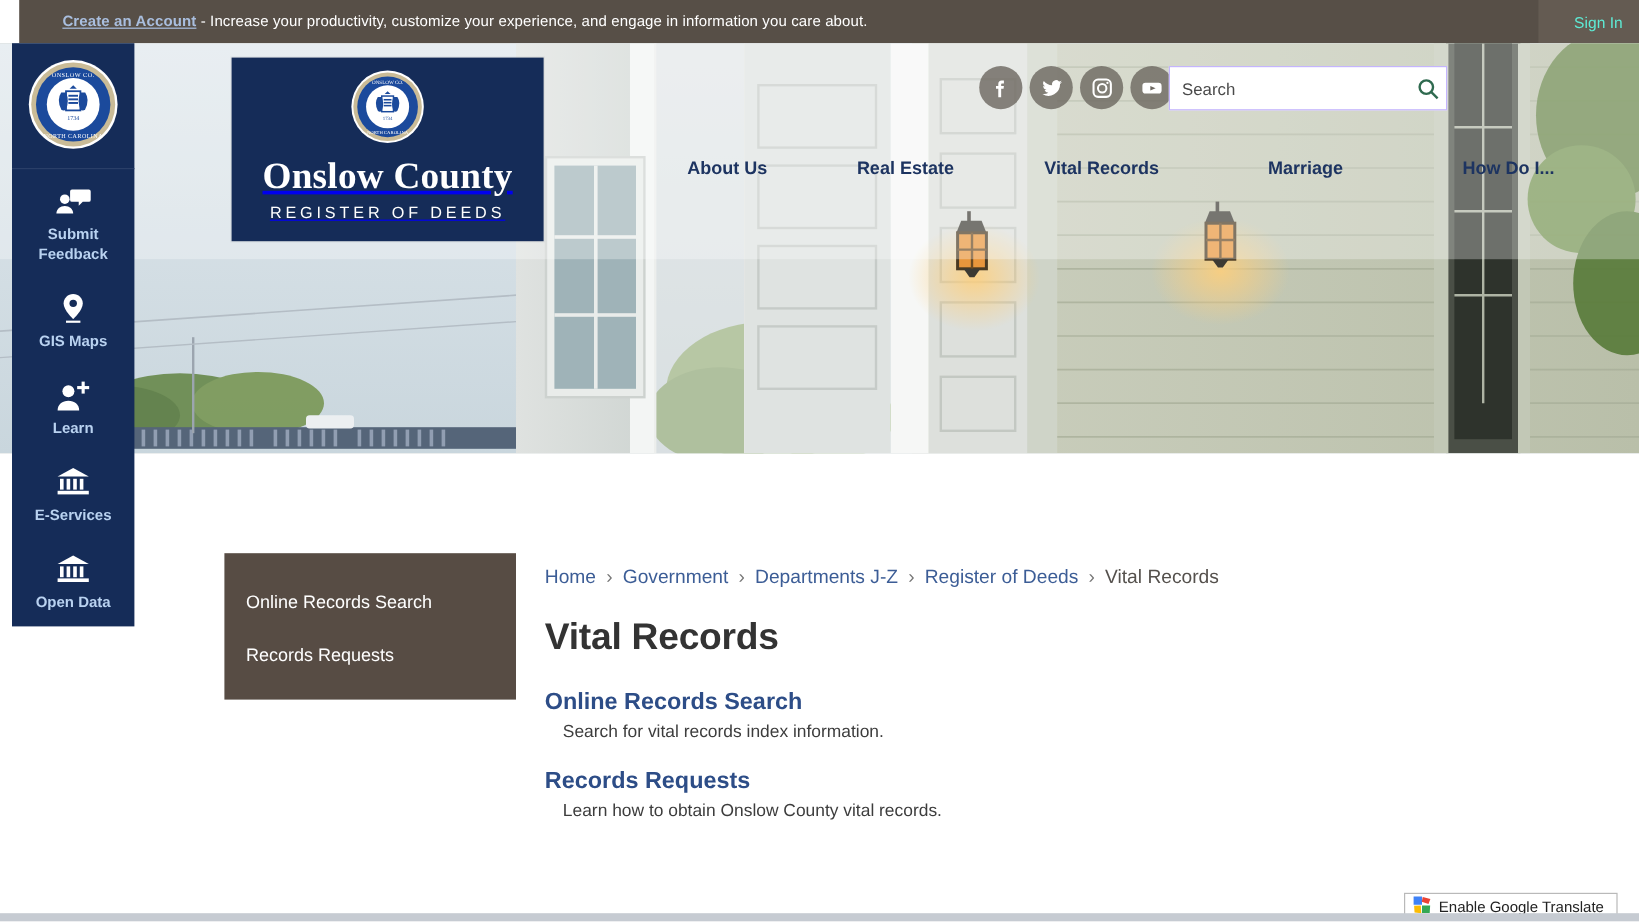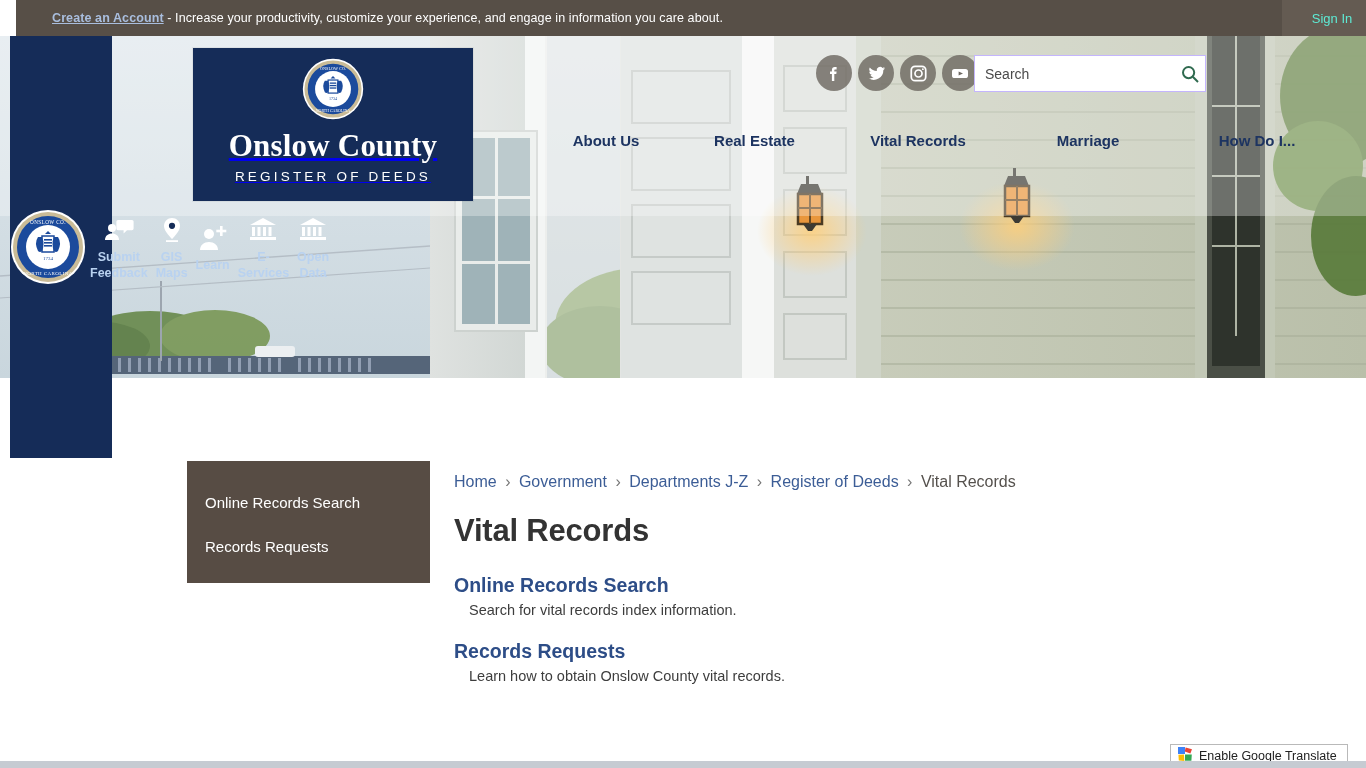--- a/index.html
+++ b/index.html
@@ -31,37 +31,37 @@
     overflow:hidden; background:#cfd4d2;
   }
   #hero svg { position:absolute; left:0; top:0; }
   #hero .veil {
     position:absolute; left:0; top:0; width:1366px; height:180px;
     background:rgba(255,255,255,0.30);
   }
 
   
   #rail {
-    position:absolute; left:10px; top:36px; width:102px; height:422px;
+    position:absolute; left:10px; top:36px; width:102px; height:486px;
     background:#152c58; z-index:6;
-    display:flex; flex-direction:row; align-items:center;
+    display:flex; flex-direction:column; align-items:center;
   }
   #rail .seal-wrap { margin-top:13px; margin-bottom:10px; }
   #rail .rail-sep { width:102px; height:1px; background:#2a3f68; }
   .rail-item {
     width:102px; padding:14px 4px 10px 4px; text-align:center;
     color:#b9d2f0; font-size:12.5px; font-weight:bold; line-height:1.32;
     text-decoration:none; display:block;
   }
   .rail-item .ic { display:block; height:26px; margin-bottom:6px; }
   .rail-item .ic svg { vertical-align:top; }
 
   
   #logoplate {
-    position:absolute; left:193px; top:48px; width:280px; height:153px;
+    position:absolute; left:193px; top:48px; width:260px; height:153px;
     background:#152c58; z-index:5; text-align:center;
     box-shadow:0 0 0 1px rgba(0,0,0,0.05);
   }
   #logoplate .plate-seal { margin-top:10px; }
   #logoplate .plate-title {
     font-family:"Liberation Serif", serif; font-weight:bold;
     color:#ffffff; font-size:31px; line-height:1; margin-top:6px;
     letter-spacing:0.2px;
   }
   #logoplate .plate-sub {

